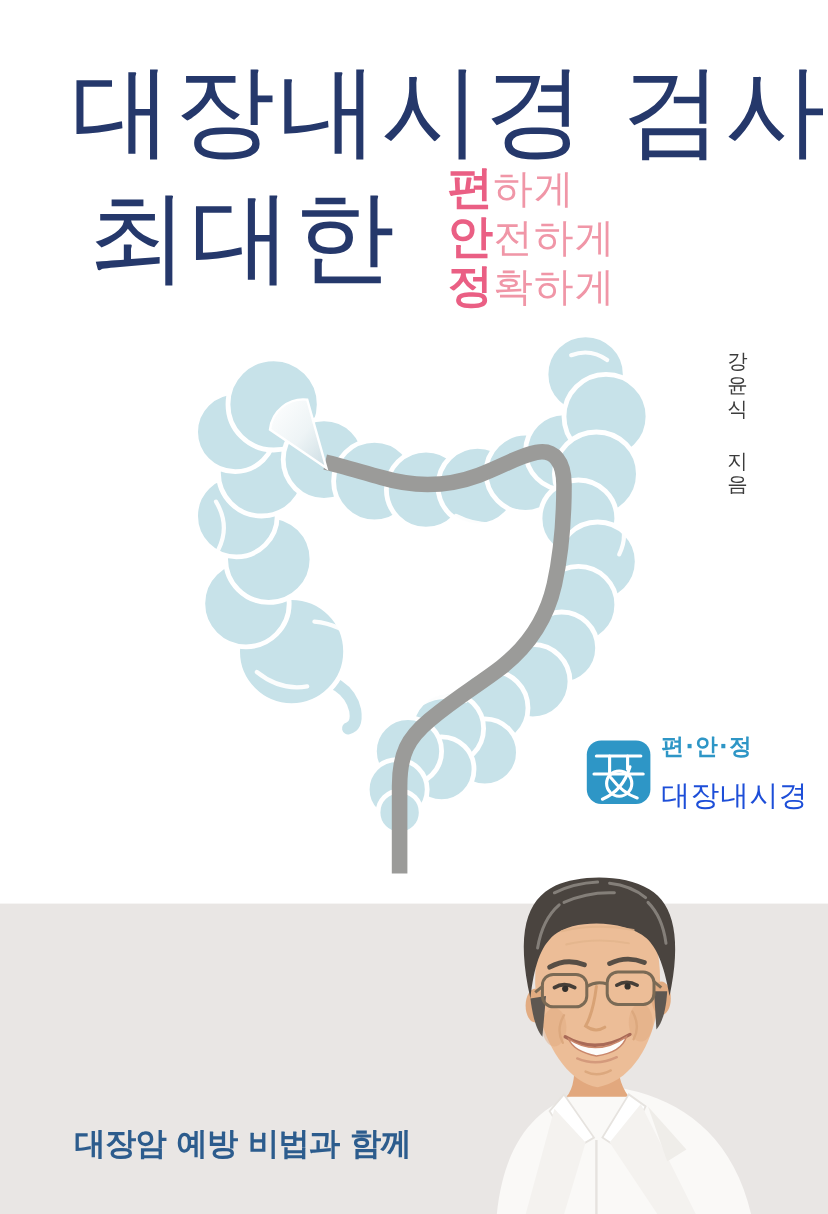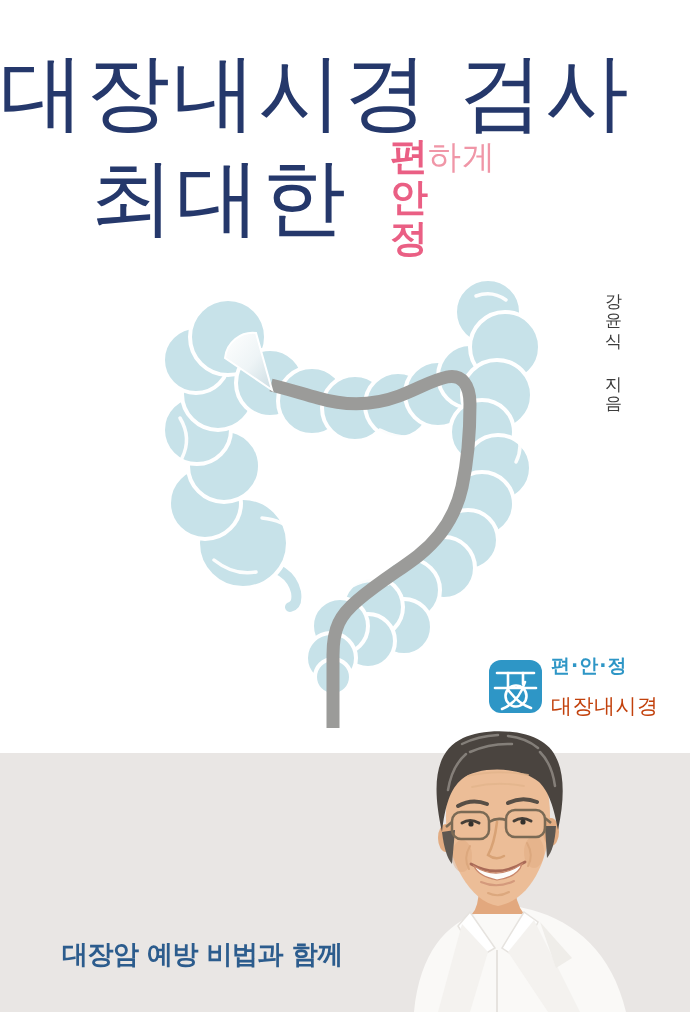--- a/index.html
+++ b/index.html
@@ -6,21 +6,21 @@
   #cover{
     position:relative;width:690px;height:1012px;margin:0 auto;
     background:#ffffff;overflow:hidden;
     font-family:"DejaVu Sans","Liberation Sans",sans-serif;
   }
   #art{position:absolute;left:0;top:0;width:690px;height:1012px;}
   .txt{position:absolute;white-space:nowrap;}
 
   
   .title-line1{
-    left:0;top:36px;width:690px;text-align:left;
+    left:0;top:36px;width:690px;text-align:right;
     font-family:"DejaVu Serif","Liberation Serif",serif;
     font-size:84px;font-weight:500;color:#25386b;letter-spacing:2px;
   }
   .title-row2{
     position:absolute;left:0;top:136px;width:586px;
     display:flex;justify-content:center;align-items:center;gap:42px;
   }
   .title-big{
     font-family:"DejaVu Serif","Liberation Serif",serif;
     font-size:84px;font-weight:500;color:#25386b;letter-spacing:2px;
@@ -38,26 +38,26 @@
   }
 
   
   .author{
     right:64px;top:281px;
     writing-mode:vertical-rl;text-orientation:upright;
     font-size:17px;color:#3c3c3c;letter-spacing:3px;
   }
 
   
-  .logo{position:absolute;left:489px;top:654px;display:flex;align-items:center;}
+  .logo{position:absolute;left:489px;top:611px;display:flex;align-items:center;}
   .logo-badge{width:53px;height:53px;border-radius:12px;background:#2e96c6;
     display:flex;align-items:center;justify-content:center;flex:0 0 auto;}
   .logo-text{margin-left:9px;line-height:23px;}
   .logo-t1{font-size:19px;font-weight:800;color:#2e96c6;letter-spacing:1px;}
-  .logo-t2{font-size:21px;font-weight:500;color:#c2410c;letter-spacing:.5px;margin-top:18px;}
+  .logo-t2{font-size:24px;font-weight:500;color:#1d4ed8;letter-spacing:.5px;margin-top:18px;}
 
   
   .band-headline{
     left:62px;top:764px;
     font-size:31px;font-weight:800;color:#f25d7b;
     line-height:39px;letter-spacing:-0.5px;white-space:pre;
   }
   .band-body{
     left:62px;top:847px;
     font-size:26px;font-weight:600;color:#2c5c8d;
@@ -222,23 +222,25 @@
 
   <div class="title-row2">
     <span class="title-big">최대한</span>
     <span class="pan-block">
       <span class="pan-line">
         <span class="pan-bold">편</span>
         <span class="pan-rest">하게</span>
       </span>
       <span class="pan-line">
         <span class="pan-bold">안</span>
+        <span class="pan-rest">전하게</span>
       </span>
       <span class="pan-line">
         <span class="pan-bold">정</span>
+        <span class="pan-rest">확하게</span>
       </span>
     </span>
   </div>
 
   <div class="txt author">강윤식 지음</div>
 
   <div class="logo">
     <span class="logo-badge">
       <svg width="53" height="53" viewBox="0 0 53 53">
         <g stroke="#ffffff" stroke-width="2.6" fill="none" stroke-linecap="round">

